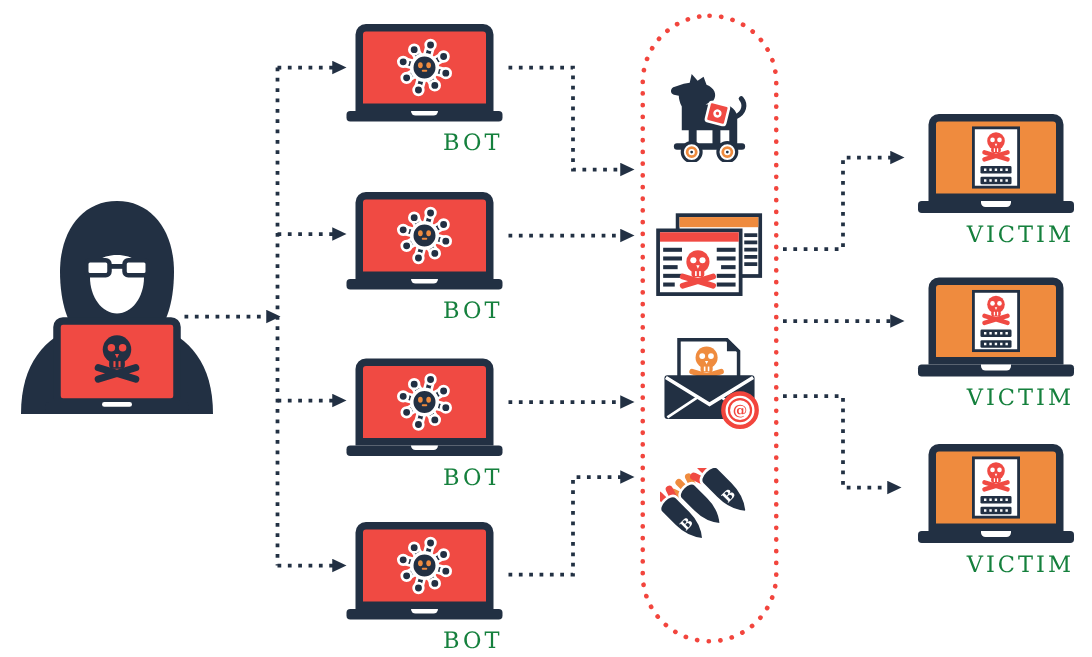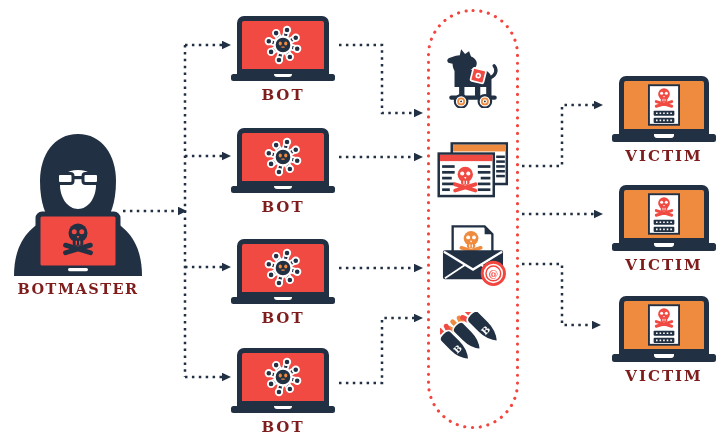--- a/index.html
+++ b/index.html
@@ -12,21 +12,21 @@
   .oval-border{fill:none;stroke:#f2453d;stroke-width:3.1;stroke-dasharray:0.1 7.7;stroke-linecap:round;}
   
   .laptop{position:relative;}
   .screen{box-sizing:border-box;border:5px solid #223043;border-radius:7px 7px 0 0;
           display:flex;align-items:center;justify-content:center;overflow:hidden;}
   .screen.red{background:#f04a43;}
   .screen.orange{background:#ef8b3e;}
   .base{position:relative;background:#223043;border-radius:2.5px;margin-top:0;}
   .notch{position:absolute;left:50%;top:0;transform:translateX(-50%);background:#fff;
          border-radius:0 0 3px 3px;}
-  .label{color:#7f1d1d;font-weight:bold;letter-spacing:2px;text-align:center;
+  .label{color:#15803d;font-weight:normal;letter-spacing:2px;text-align:right;
          font-size:15px;margin-top:5px;}
   .node{position:absolute;}
   .bot-node{width:104px;}
   .bot-node .screen{width:92px;height:58px;margin-left:6px;}
   .bot-node .base{width:104px;height:7px;}
   .bot-node .notch{width:18px;height:3px;}
   .victim-node{width:104px;}
   .victim-node .screen{width:90px;height:58px;margin-left:7px;}
   .victim-node .base{width:104px;height:8px;}
   .victim-node .notch{width:20px;height:3.5px;}
@@ -128,21 +128,20 @@
       <g>
         <rect x="64" y="46" width="12" height="3.2" fill="#223043"></rect>
         <rect x="49.5" y="43.5" width="15.5" height="10" rx="2.5" fill="#fff" stroke="#223043" stroke-width="3"></rect>
         <rect x="75" y="43.5" width="15.5" height="10" rx="2.5" fill="#fff" stroke="#223043" stroke-width="3"></rect>
       </g>
       <rect x="30" y="84" width="80" height="54" rx="4" fill="#f04a43" stroke="#223043" stroke-width="5"></rect>
       <use href="#skull-icon" transform="translate(70,107) scale(1.25)" color="#223043" style="--eye:#f04a43"></use>
       <rect x="22" y="138" width="96" height="7.5" rx="3" fill="#223043"></rect>
       <rect x="60" y="138" width="20" height="3.2" rx="1.6" fill="#fff"></rect>
     </svg>
-    <div class="label">BOTMASTER</div>
   </div>
 
   <div class="node bot-node" style="left:231px;top:16px">
     <div class="laptop">
       <div class="screen red">
           <svg width="44" height="44" viewBox="-24 -24 48 48">
             <use href="#virus-icon"></use>
           </svg>
         </div>
       <div class="base">

